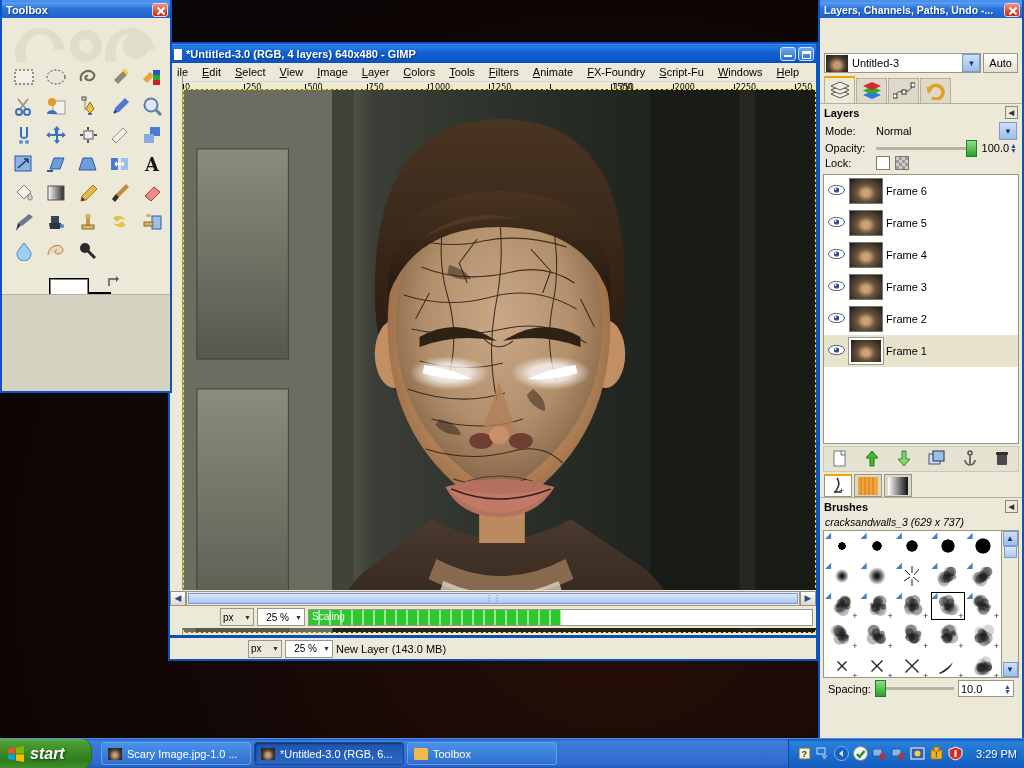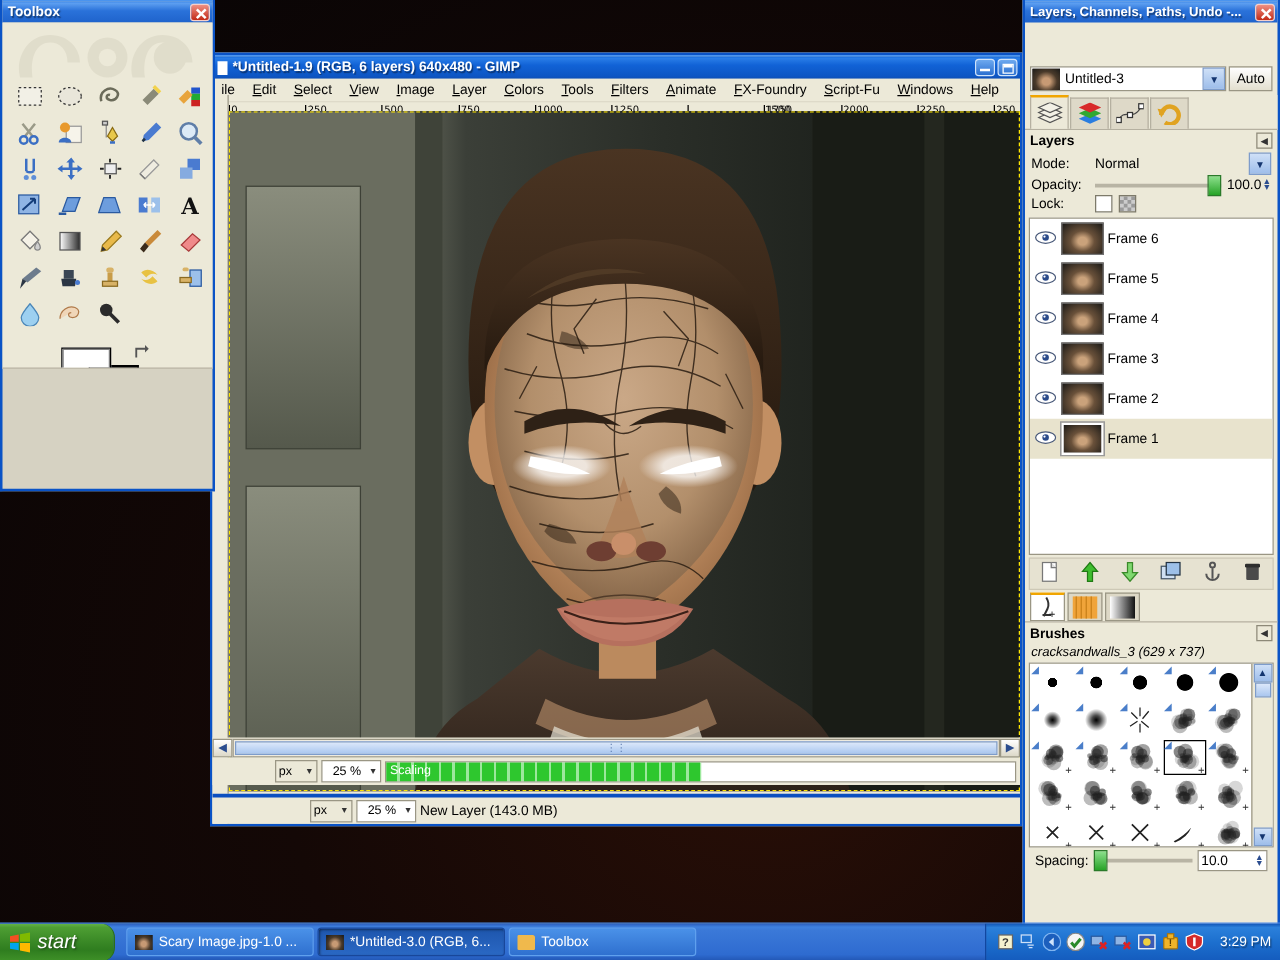--- a/index.html
+++ b/index.html
@@ -183,21 +183,21 @@
   .spacing-row{ display:flex; align-items:center; gap:4px; padding:2px 8px; font-size:11px;}
 
   
   #taskbar { position:absolute; left:0; bottom:0; width:1024px; height:30px;
      background: linear-gradient(to bottom,#2c5fbe 0%,#3f81e0 9%,#3b79d8 18%,#2e6bd0 85%,#2359b8 100%);
      display:flex; align-items:center; z-index:20;
      border-top:1px solid #4b8ae8;}
   .startbtn { width:92px; height:30px; display:flex; align-items:center; gap:5px; padding-left:7px;
      background: linear-gradient(to bottom,#63b246 0%,#4e9e33 10%,#3b8a27 45%,#2f7d1f 70%,#3f9128 100%);
      border-right:1px solid #2b6e1a; border-radius:0 11px 11px 0;
-     font-style:italic; font-weight:normal; font-size:16px; color:#fff;
+     font-style:italic; font-weight:bold; font-size:16px; color:#fff;
      text-shadow:1px 1px 2px rgba(0,0,0,.55);}
   .tasks { display:flex; align-items:center; gap:3px; margin-left:9px; }
   .task { height:23px; min-width:150px; max-width:165px; display:flex; align-items:center; gap:5px;
      padding:0 6px; color:#fff; font-size:11px; white-space:nowrap; overflow:hidden;
      background: linear-gradient(to bottom,#4a91e8,#2f70cf); border:1px solid #5fa0ee; border-radius:3px;}
   .task.active { background: linear-gradient(to bottom,#1e56ad,#2a68c4); border-color:#18479a;
      box-shadow:inset 1px 1px 2px rgba(0,0,0,.45);}
   .task .ico { width:14px;height:12px;flex:none;background:#30251b;
      background-image:radial-gradient(ellipse at 50% 60%,#c79a74 20%,#4a3a2a 55%,#181816 100%);}
   .task .ico.folder{background:#f0b94c;background-image:none;border-radius:1px 2px 1px 1px;}
@@ -459,21 +459,21 @@
       </svg>
 
     </div>
   </div>
 
 </div>
 
 <div id="imgwin">
   <div class="xp-title">
     <span style="width:8px;height:11px;background:#fff;margin-right:4px;flex:none;"></span>
-    <span class="ttl">*Untitled-1.9 (RGB, 6 layers) 640x480 - GIMP</span>
+    <span class="ttl">*Untitled-3.0 (RGB, 4 layers) 640x480 - GIMP</span>
     <span class="tbtn min">
         <i></i>
       </span>
     <span class="tbtn max">
         <i></i>
       </span>
   </div>
 
   <div class="menubar" id="menubar">
       <span>ile</span>

